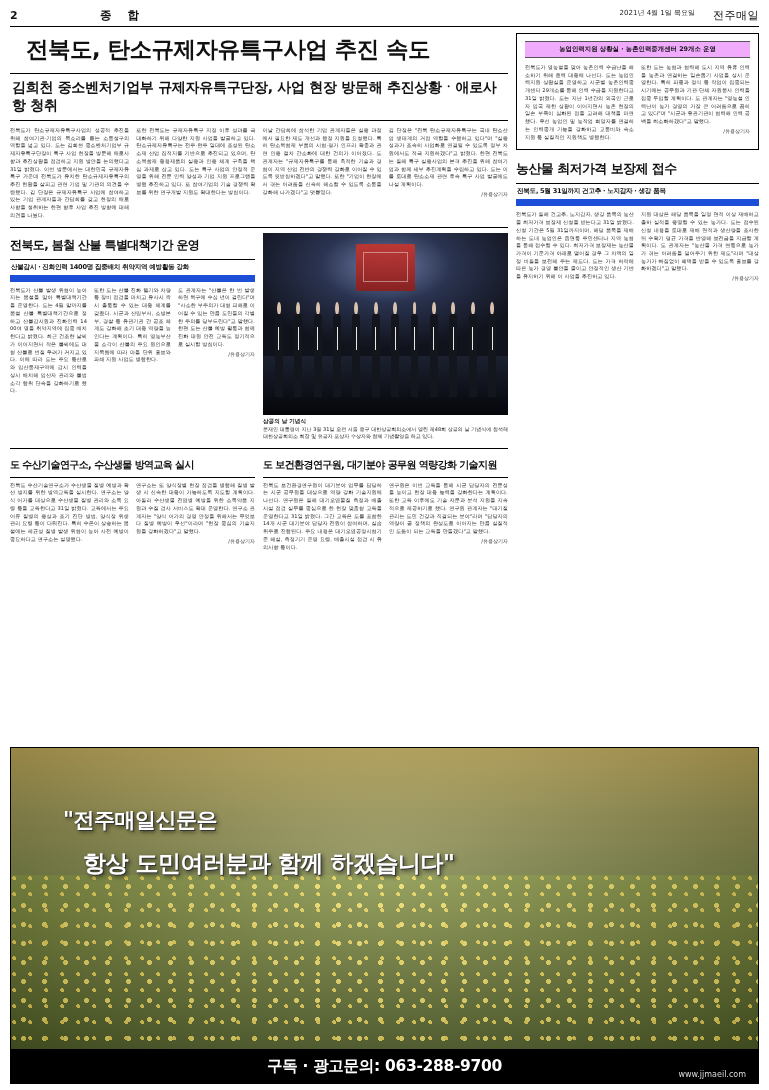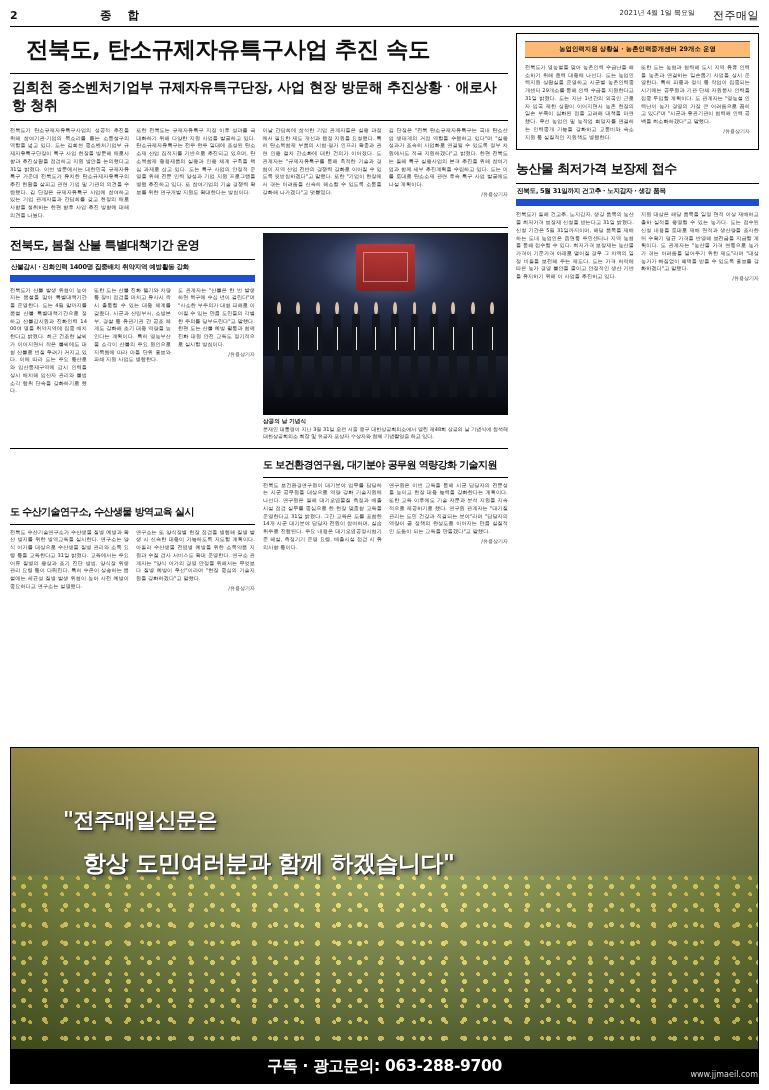--- a/index.html
+++ b/index.html
@@ -28,21 +28,21 @@
   .cols4 > div{flex:1;}
   .cols3{display:flex;gap:7px;}
   .cols3 > div{flex:1;}
   .cols2{display:flex;gap:7px;}
   .cols2 > div{flex:1;}
 
   
   .rightcol{width:243px;}
   .boxed{border:1.3px solid #000;padding:7px 8px 8px 8px;}
   .boxed h2{font-size:11.5px;font-weight:bold;margin:1px 0 7px 0;letter-spacing:-0.5px;text-align:center;}
-  .boxed .sub{font-size:6.4px;font-weight:bold;text-align:center;background:#fdba74;border-top:1px solid #555;border-bottom:1px solid #555;padding:3px 0;margin-bottom:6px;}
+  .boxed .sub{font-size:6.4px;font-weight:bold;text-align:center;background:#f0abfc;border-top:1px solid #555;border-bottom:1px solid #555;padding:3px 0;margin-bottom:6px;}
 
   
   .sec-h{font-size:12px;font-weight:bold;letter-spacing:-0.6px;margin:4px 0 5px 0;}
   .sec-h.small{font-size:10px;}
   .sec-sub{font-size:6.6px;font-weight:bold;border-top:1px solid #000;border-bottom:7px solid #1d4ed8;padding:3px 1px;margin-bottom:5px;letter-spacing:-0.3px;}
   .hr-thick{border:0;border-top:1.4px solid #000;margin:7px 0 0 0;}
   .hr-thin{border:0;border-top:.7px solid #000;margin:6px 0 0 0;}
 
   
   .photo{position:relative;background:#1a1d24;overflow:hidden;}
@@ -69,21 +69,21 @@
                 radial-gradient(circle at 60% 60%, #f0dc5e 0 2.5px, transparent 2.5px) 0 0/21px 19px,
                 linear-gradient(#7e8b36,#43521f);}
   .ad .haze{position:absolute;inset:0;background:radial-gradient(ellipse at 50% 35%, rgba(255,255,255,.22), rgba(0,0,0,.25));}
   .ad-t1{position:absolute;left:52px;top:58px;font-size:21px;font-weight:bold;color:#fff;
      text-shadow:1px 1px 0 #333,2px 2px 4px rgba(0,0,0,.65);letter-spacing:-0.5px;}
   .ad-t2{position:absolute;left:72px;top:100px;font-size:23px;font-weight:bold;color:#fff;
      text-shadow:1px 1px 0 #333,2px 2px 4px rgba(0,0,0,.65);letter-spacing:-0.5px;}
   .ad-foot{position:absolute;left:0;right:0;bottom:0;height:34px;background:#000;color:#fff;
      display:flex;align-items:center;justify-content:center;}
   .ad-foot .ph{font-size:15.5px;font-weight:bold;letter-spacing:-0.3px;}
-  .ad-foot .site{position:absolute;right:0;bottom:4px;font-size:8px;color:#dcdcdc;}
+  .ad-foot .site{position:absolute;right:12px;bottom:4px;font-size:8px;color:#dcdcdc;}
 </style>
 </head>
 <body>
 
 <div class="page">
 
   <div class="masthead">
     <div class="mh-left">2</div>
     <div class="mh-center">종 합</div>
     <div class="mh-right">
@@ -238,21 +238,21 @@
             </div>
           </div>
           <div class="cap">삼공의 날 기념식</div>
           <div class="cap-body">문재인 대통령이 지난 3월 31일 오전 서울 중구 대한상공회의소에서 열린 제48회 상공의 날 기념식에 참석해 대한상공회의소 회장 및 유공자 포상자 수상자와 함께 기념촬영을 하고 있다.</div>
         </div>
       </div>
 
       <hr class="hr-thick">
 
       <div style="display:flex;gap:8px;margin-top:5px;">
-        <div style="width:245px;margin-top:47px;">
+        <div style="width:245px;">
           <div class="sec-h small">도 수산기술연구소, 수산생물 방역교육 실시</div>
           <hr class="hr-thin" style="margin:0 0 4px 0;">
           <div class="cols2">
             <div class="body-text">전북도 수산기술연구소가 수산생물 질병 예방과 확산 방지를 위한 방역교육을 실시한다.
 
 연구소는 양식 어가를 대상으로 수산생물 질병 관리와 소독 요령 등을 교육한다고 31일 밝혔다.
 
 교육에서는 주요 어류 질병의 증상과 조기 진단 방법, 양식장 위생 관리 요령 등이 다뤄진다.
 
 특히 수온이 상승하는 봄철에는 세균성 질병 발생 위험이 높아 사전 예방이 중요하다고 연구소는 설명했다.</div>

